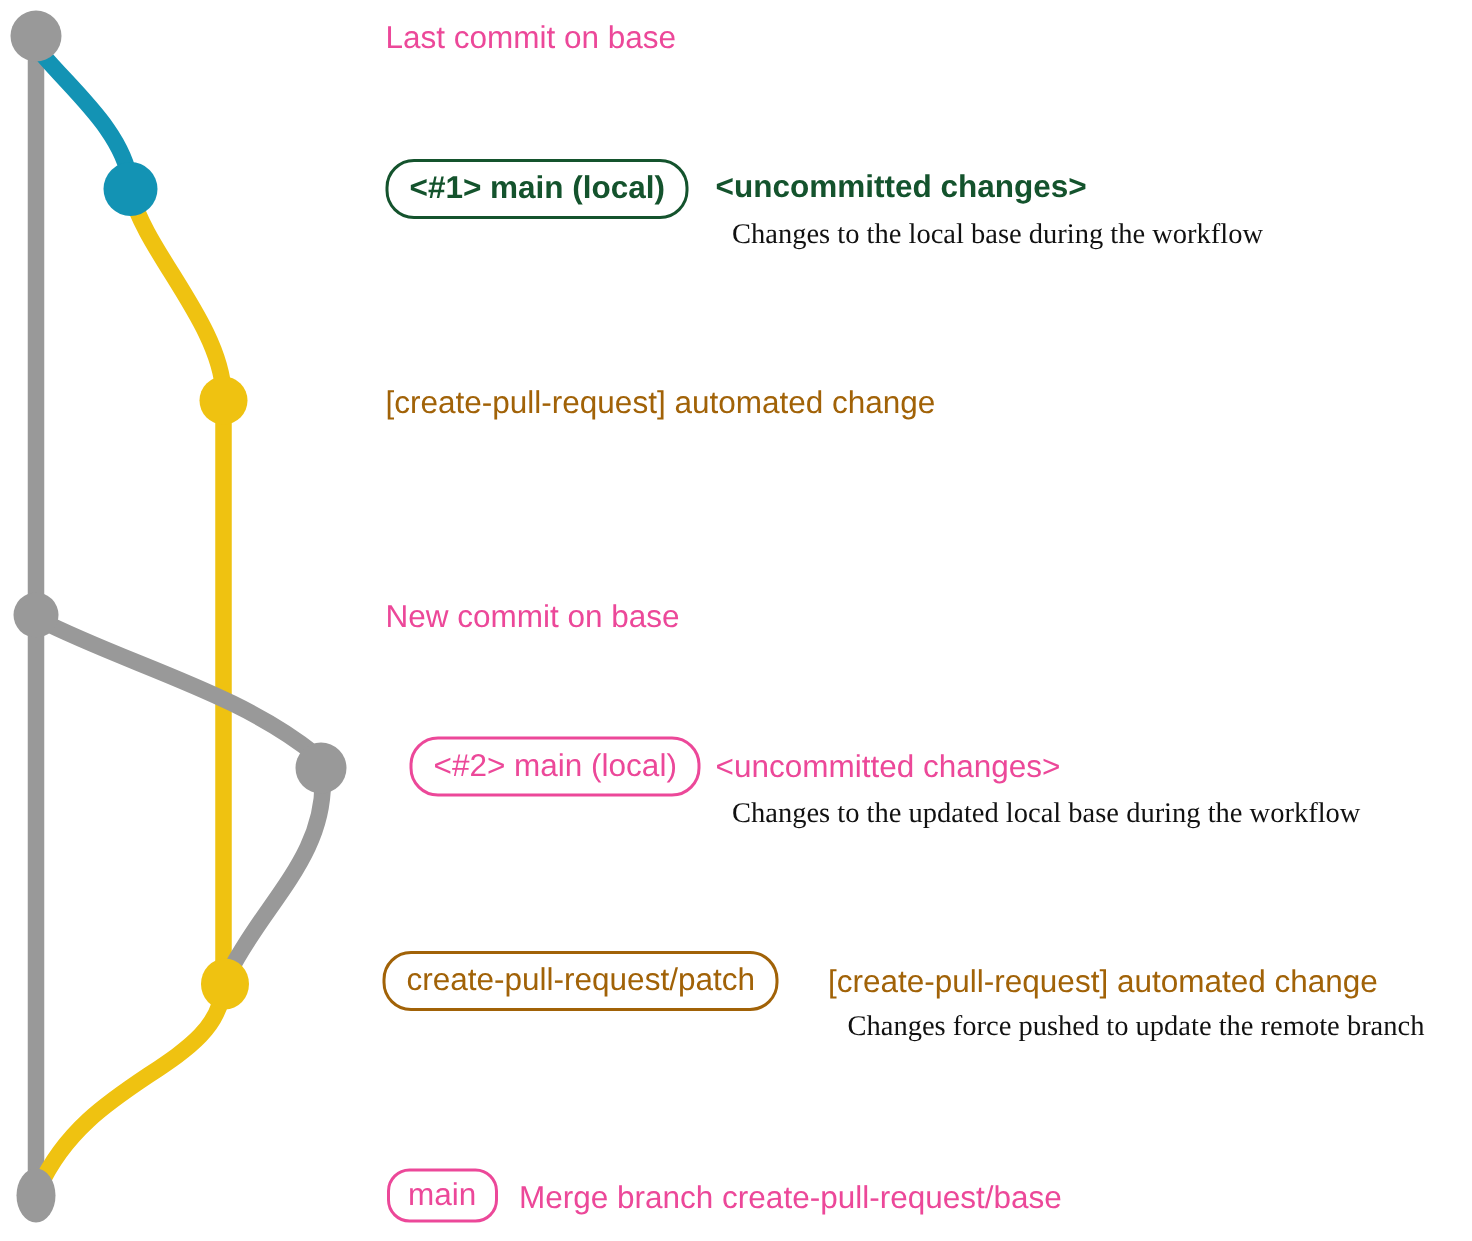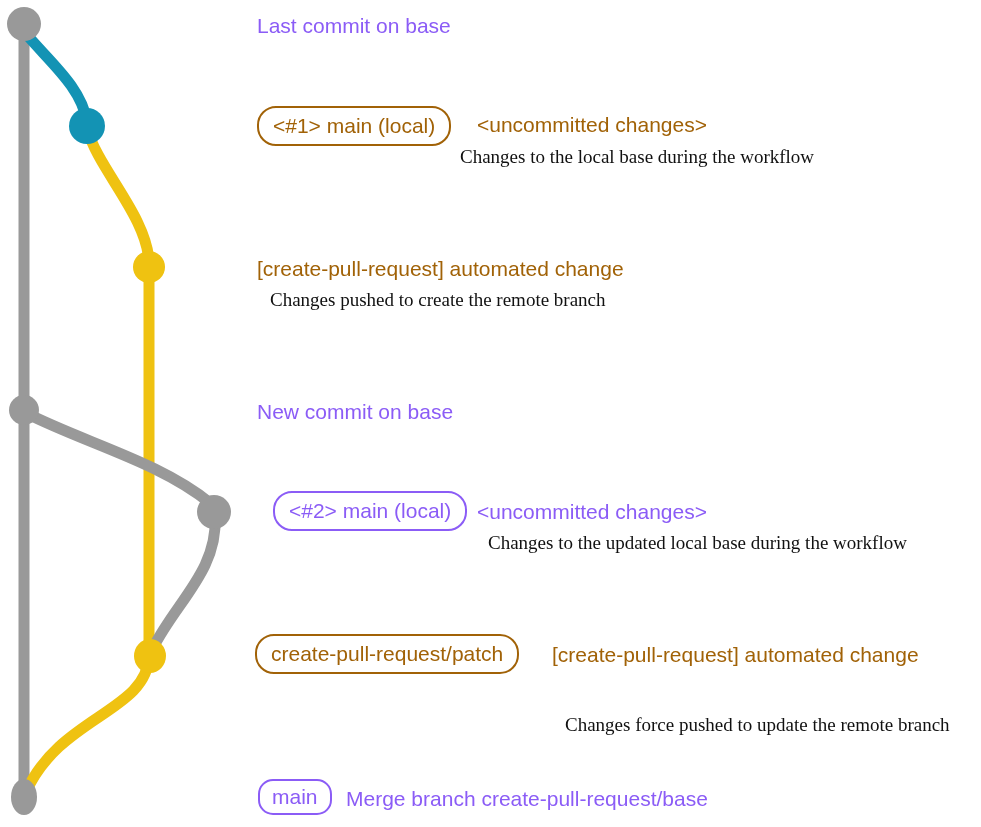--- a/index.html
+++ b/index.html
@@ -6,22 +6,22 @@
   #app{
     position:relative;
     width:981px;height:827px;
     background:#ffffff;
     overflow:hidden;
     font-family:"Liberation Sans",sans-serif;
   }
   #graph{position:absolute;left:0;top:0;}
   .ann{position:absolute;white-space:nowrap;}
   .t-sans{font-size:21px;line-height:26px;}
-  .t-gray{color:#8b5cf6;}
-  .t-teal{color:#a16207;}
+  .t-gray{color:#ec4899;}
+  .t-teal{color:#14532d;font-weight:bold;}
   .t-yellow{color:#a16207;}
   .t-serif{
     font-family:"Liberation Serif",serif;
     color:#111111;
     font-size:19px;line-height:22px;
   }
   .tagbox{
     display:inline-block;
     border:2px solid currentColor;
     border-radius:19px;
@@ -57,37 +57,36 @@
     <ellipse cx="24" cy="797" rx="13" ry="18" fill="#999999"></ellipse>
     <ellipse cx="150" cy="656" rx="16" ry="17" fill="#efc211"></ellipse>
   </svg>
 
   <div class="ann t-sans t-gray" style="left:257px;top:13px;">Last commit on base</div>
 
   <div class="ann t-teal" style="left:257px;top:106px;">
     <span class="tagbox">&lt;#1&gt; main (local)</span>
   </div>
   <div class="ann t-sans t-teal" style="left:477px;top:112px;">&lt;uncommitted changes&gt;</div>
-  <div class="ann t-serif" style="left:460px;top:146px;">Changes to the local base during the workflow</div>
+  <div class="ann t-serif" style="left:488px;top:146px;">Changes to the local base during the workflow</div>
 
   <div class="ann t-sans t-yellow" style="left:257px;top:256px;">[create-pull-request] automated change</div>
-  <div class="ann t-serif" style="left:270px;top:289px;">Changes pushed to create the remote branch</div>
 
   <div class="ann t-sans t-gray" style="left:257px;top:399px;">New commit on base</div>
 
   <div class="ann t-gray" style="left:273px;top:491px;">
     <span class="tagbox">&lt;#2&gt; main (local)</span>
   </div>
   <div class="ann t-sans t-gray" style="left:477px;top:499px;">&lt;uncommitted changes&gt;</div>
   <div class="ann t-yellow" style="left:255px;top:634px;">
     <span class="tagbox">create-pull-request/patch</span>
   </div>
 
   <div class="ann t-serif" style="left:488px;top:532px;">Changes to the updated local base during the workflow</div>
   <div class="ann t-sans t-yellow" style="left:552px;top:642px;">[create-pull-request] automated change</div>
-  <div class="ann t-serif" style="left:565px;top:674px;margin-top:40px;">Changes force pushed to update the remote branch</div>
+  <div class="ann t-serif" style="left:565px;top:674px;">Changes force pushed to update the remote branch</div>
 
   <div class="ann t-gray" style="left:258px;top:779px;">
     <span class="tagbox small">main</span>
   </div>
   <div class="ann t-sans t-gray" style="left:346px;top:786px;">Merge branch create-pull-request/base</div>
 
 </div>
 
 </body></html>

